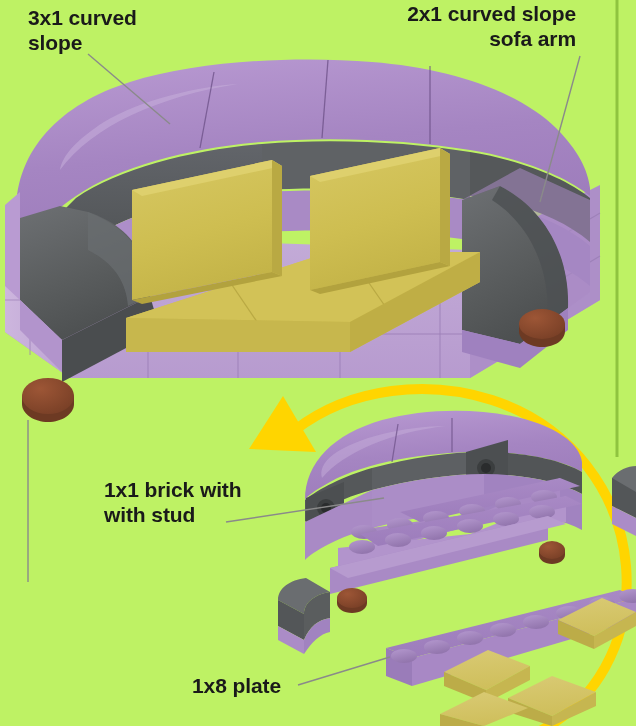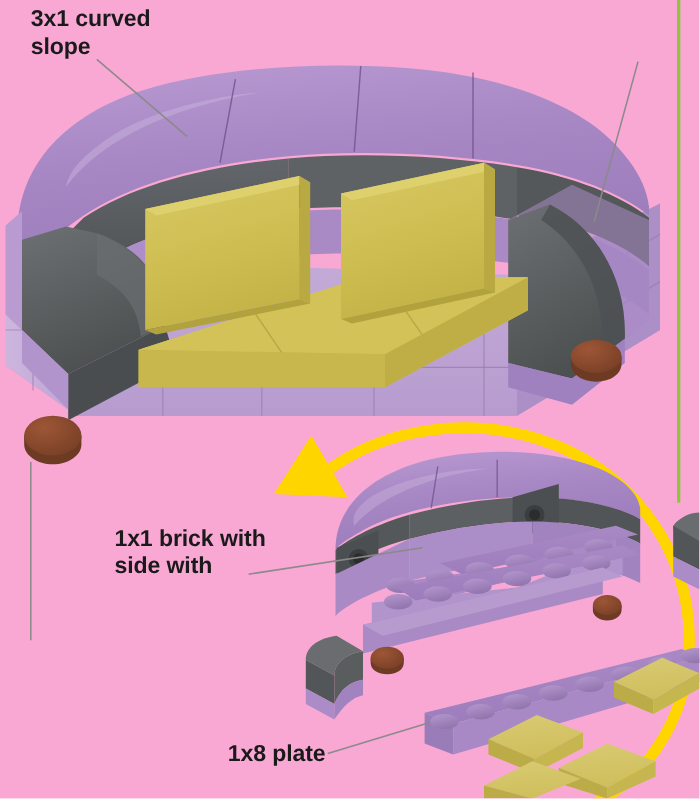--- a/index.html
+++ b/index.html
@@ -2,21 +2,21 @@
 <html><head>
 <meta charset="utf-8">
 <style>
   html,body{margin:0;padding:0;background:#ffffff;}
   body{
     width:636px;height:726px;
     font-family:"Liberation Sans", sans-serif;
     overflow:hidden;
     position:relative;
   }
-  #stage{position:absolute;left:0;top:0;width:636px;height:726px;background:#f9a8d4;overflow:hidden;}
+  #stage{position:absolute;left:0;top:0;width:636px;height:726px;background:#bef264;overflow:hidden;}
   .layer{position:absolute;left:0;top:0;width:636px;height:726px;}
   .callout{
     position:absolute;
     color:#1a1a1a;
     font-size:21px;
     font-weight:700;
     line-height:1.18;
     letter-spacing:-0.1px;
     white-space:pre-line;
   }
@@ -330,20 +330,22 @@
       <line x1="580" y1="56" x2="540" y2="202"></line>
       <line x1="226" y1="522" x2="384" y2="498"></line>
       <line x1="28" y1="420" x2="28" y2="582"></line>
       <line x1="298" y1="685" x2="390" y2="657"></line>
     </g>
   </svg>
 
   <div class="callout left no-sel" style="left:28px;top:6px;">3x1 curved
 slope</div>
 
+  <div class="callout right no-sel" style="left:372px;top:2px;width:204px;">2x1 curved slope
+sofa arm</div>
 
   <div class="callout left no-sel" style="left:104px;top:478px;">1x1 brick with
-side with</div>
-
-
-  <div class="callout left no-sel" style="left:192px;top:674px;margin-left:15px;">1x8 plate</div>
+with stud</div>
+
+
+  <div class="callout left no-sel" style="left:192px;top:674px;">1x8 plate</div>
 
 </div>
 
 </body></html>

